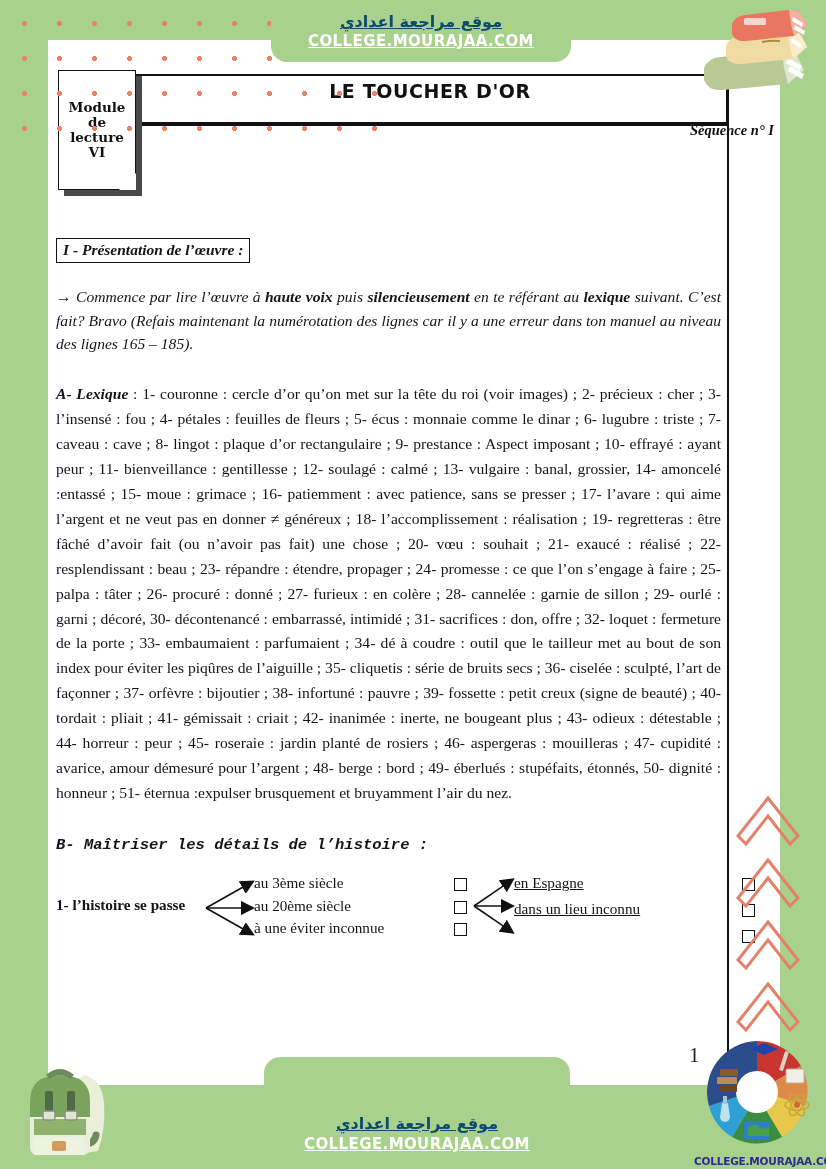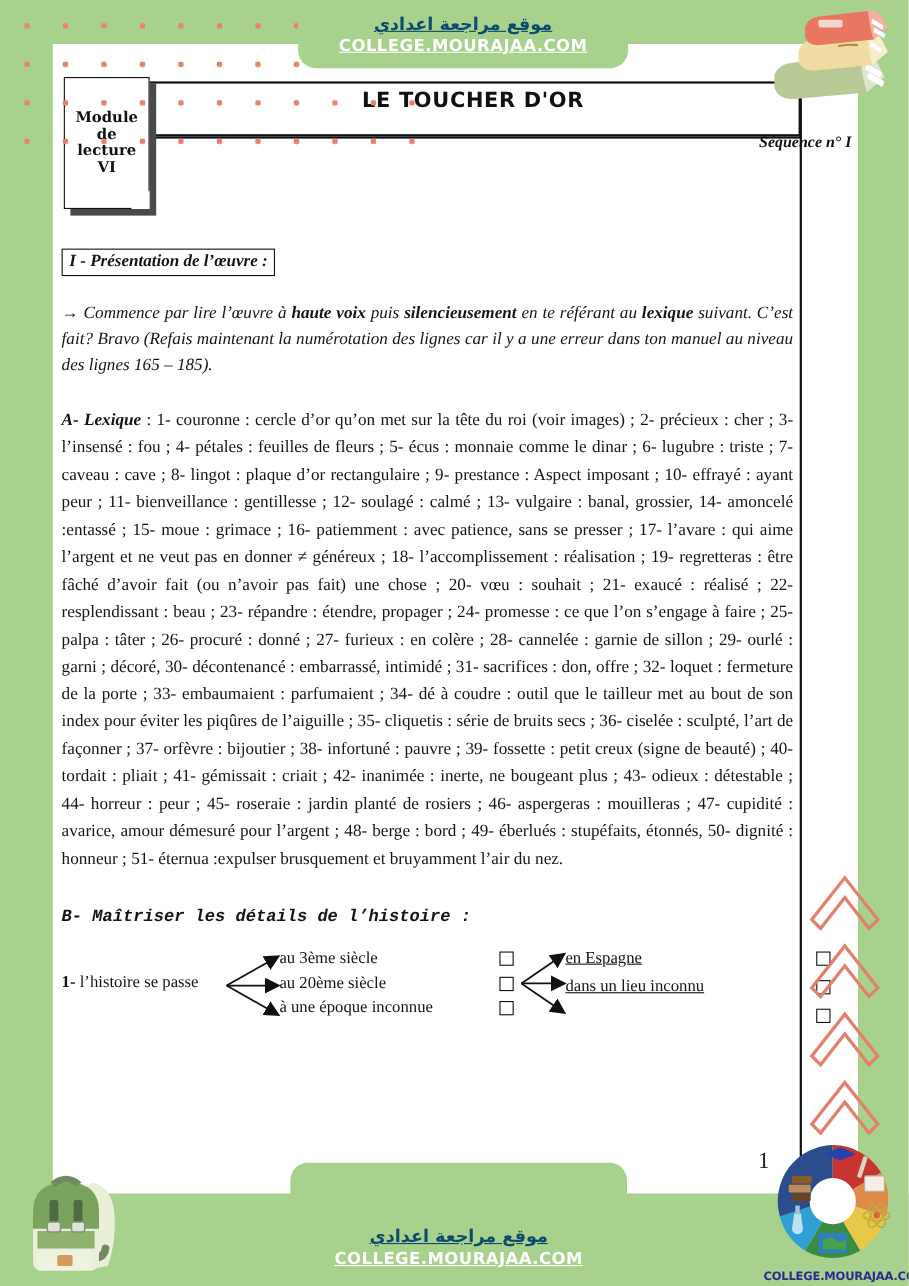--- a/index.html
+++ b/index.html
@@ -188,21 +188,21 @@
     width: 0;
     height: 1010px;
     border-left: 2.2px solid #111;
     z-index: 3;
   }
 
   
   .content {
     position: absolute;
     left: 56px;
-    top: 226px;
+    top: 238px;
     width: 665px;
     z-index: 5;
     color: #141414;
   }
   .section-head {
     display: inline-block;
     border: 1.6px solid #111;
     padding: 2px 6px 3px 6px;
     font-family: "Liberation Serif", serif;
     font-style: italic;
@@ -241,21 +241,21 @@
     position: relative;
     margin-top: 10px;
     height: 84px;
     font-size: 15.2px;
   }
   .q-label {
     position: absolute;
     left: 0; top: 32px;
     font-weight: 700;
   }
-  .q-label span.reg { font-weight: 400; }
+  .q-label span.reg { font-weight: 700; }
 
   .opt-col-1 {
     position: absolute;
     left: 198px; top: 8px;
     width: 200px;
     line-height: 22.5px;
   }
   .opt-col-2 {
     position: absolute;
     left: 458px; top: 6px;
@@ -448,21 +448,21 @@
       <line x1="418" y1="42" x2="456" y2="16" stroke="#111" stroke-width="1.6" marker-end="url(#ah)"></line>
       <line x1="418" y1="42" x2="456" y2="42" stroke="#111" stroke-width="1.6" marker-end="url(#ah)"></line>
       <line x1="418" y1="42" x2="456" y2="68" stroke="#111" stroke-width="1.6" marker-end="url(#ah)"></line>
     </svg>
 
     <div class="q-label"><span>1-</span><span class="reg"> l’histoire se passe</span></div>
 
     <div class="opt-col-1">
       <div>au 3ème siècle</div>
       <div>au 20ème siècle</div>
-      <div>à une époque inconnue</div>
+      <div>à une éviter inconnue</div>
     </div>
     <div class="cb-col-1">
       <div><span class="box"></span></div>
       <div><span class="box"></span></div>
       <div><span class="box"></span></div>
     </div>
 
     <div class="opt-col-2">
       <div>en Espagne</div>
       <div>dans un lieu inconnu</div>

